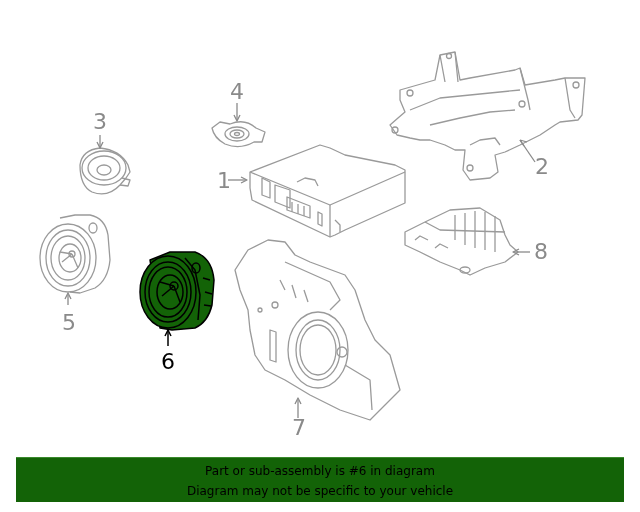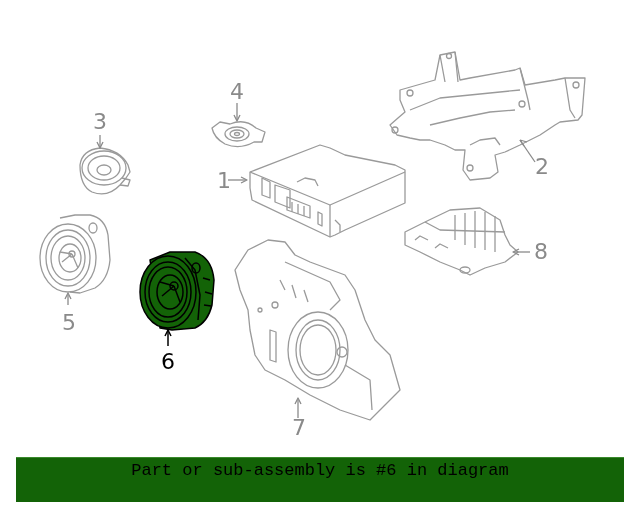--- a/index.html
+++ b/index.html
@@ -1,20 +1,20 @@
 <!DOCTYPE html>
 <html><head>
   <meta charset="utf-8">
   <style>
     html, body { margin: 0; padding: 0; background: #ffffff; }
     body { width: 640px; height: 512px; position: relative; overflow: hidden; font-family: "DejaVu Sans", sans-serif; }
     .diagram { position: absolute; left: 0; top: 0; width: 640px; height: 455px; }
     .callout { position: absolute; font-size: 22px; color: #8a8a8a; line-height: 1; }
     .callout.active { color: #000000; }
-    .banner { position: absolute; left: 16px; top: 457px; width: 608px; height: 45px; background: #136307; border-top: 1px solid #3a8a2c; color: #000; text-align: center; font-size: 17px; line-height: 20px; padding-top: 3px; box-sizing: border-box; font-family: Liberation Mono, monospace; }
+    .banner { position: absolute; left: 16px; top: 457px; width: 608px; height: 45px; background: #136307; border-top: 1px solid #3a8a2c; color: #000; text-align: center; font-size: 12px; line-height: 20px; padding-top: 3px; box-sizing: border-box; }
     .banner div { white-space: nowrap; }
   </style>
 </head>
 <body>
 
 <div class="diagram">
   <svg width="640" height="455" viewBox="0 0 640 455" xmlns="http://www.w3.org/2000/svg">
     <g fill="none" stroke="#9a9a9a" stroke-width="1.3" stroke-linejoin="round">
 
       <g>
@@ -129,13 +129,14 @@
   <span class="callout" style="left:93px;top:111px;">3</span>
   <span class="callout" style="left:230px;top:81px;">4</span>
   <span class="callout" style="left:62px;top:312px;">5</span>
   <span class="callout active" style="left:161px;top:351px;">6</span>
   <span class="callout" style="left:292px;top:417px;">7</span>
   <span class="callout" style="left:534px;top:241px;">8</span>
 </div>
 
 <div class="banner">
   <div>Part or sub-assembly is #6 in diagram</div>
+  <div>Diagram may not be specific to your vehicle</div>
 </div>
 
 </body></html>

